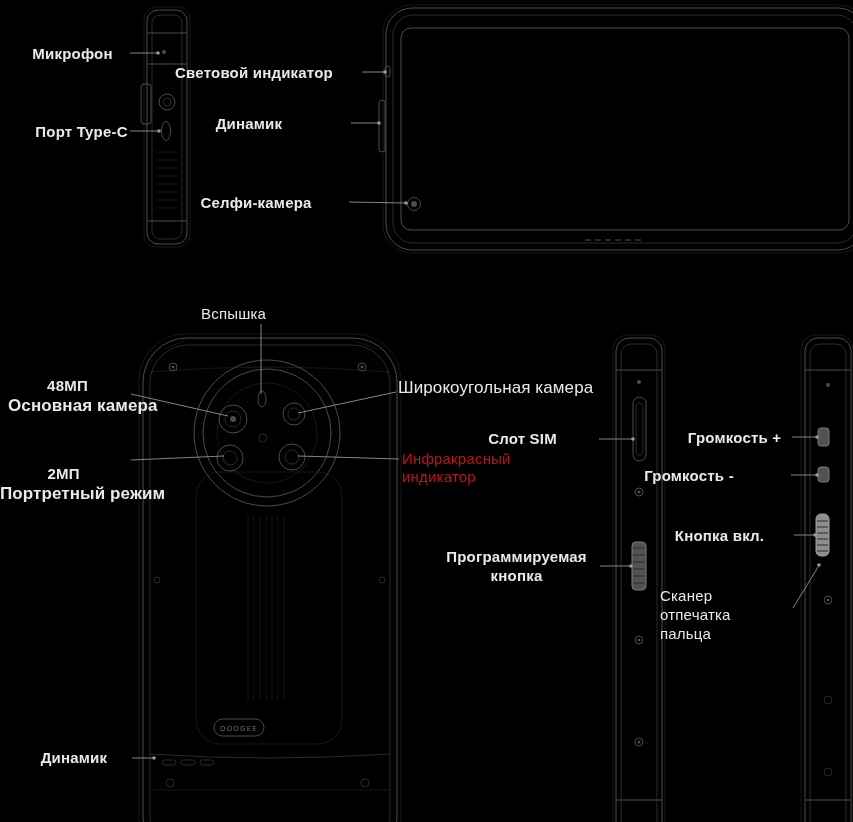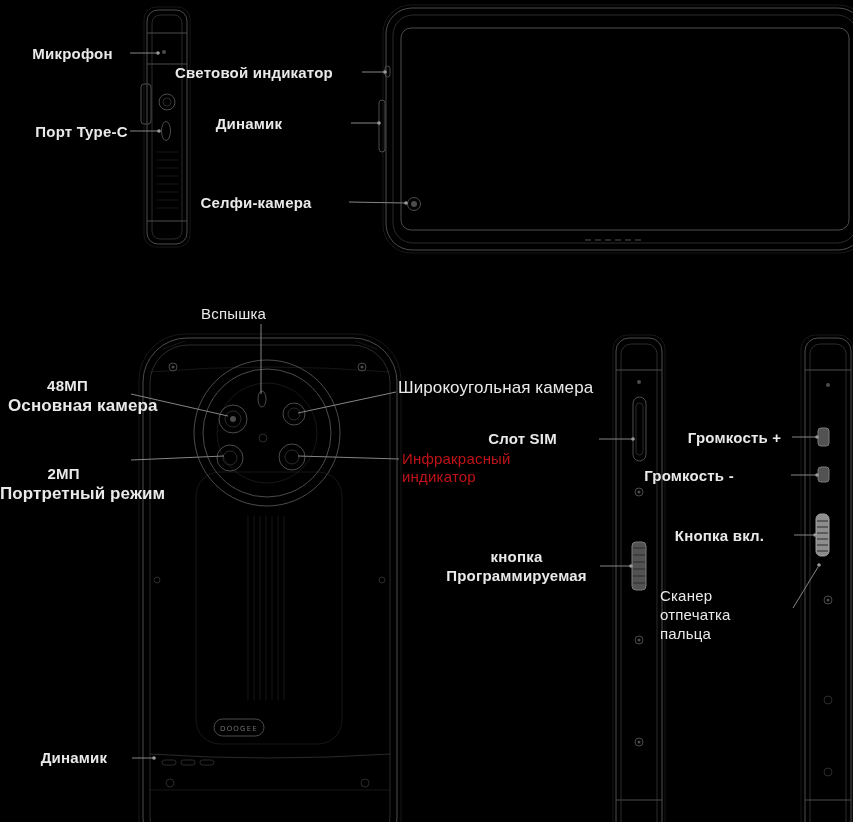--- a/index.html
+++ b/index.html
@@ -243,22 +243,22 @@
   </div>
 
   <div class="label red" style="left:402px;top:450px;width:150px">
     <div>Инфракрасный</div>
     <div>индикатор</div>
   </div>
 
   <div class="label r" style="left:450px;top:430px;width:145px">Слот SIM</div>
 
   <div class="label r lh" style="left:440px;top:547px;width:153px">
+    <div>Программируемая</div>
     <div>кнопка</div>
-    <div>Программируемая</div>
   </div>
 
   <div class="label r" style="left:666px;top:429px;width:137px">Громкость +</div>
 
   <div class="label r" style="left:621px;top:467px;width:136px">Громкость -</div>
 
   <div class="label r" style="left:650px;top:527px;width:139px">Кнопка вкл.</div>
 
   <div class="label c lh" style="left:660px;top:586px;width:130px">
     <div>Сканер</div>

